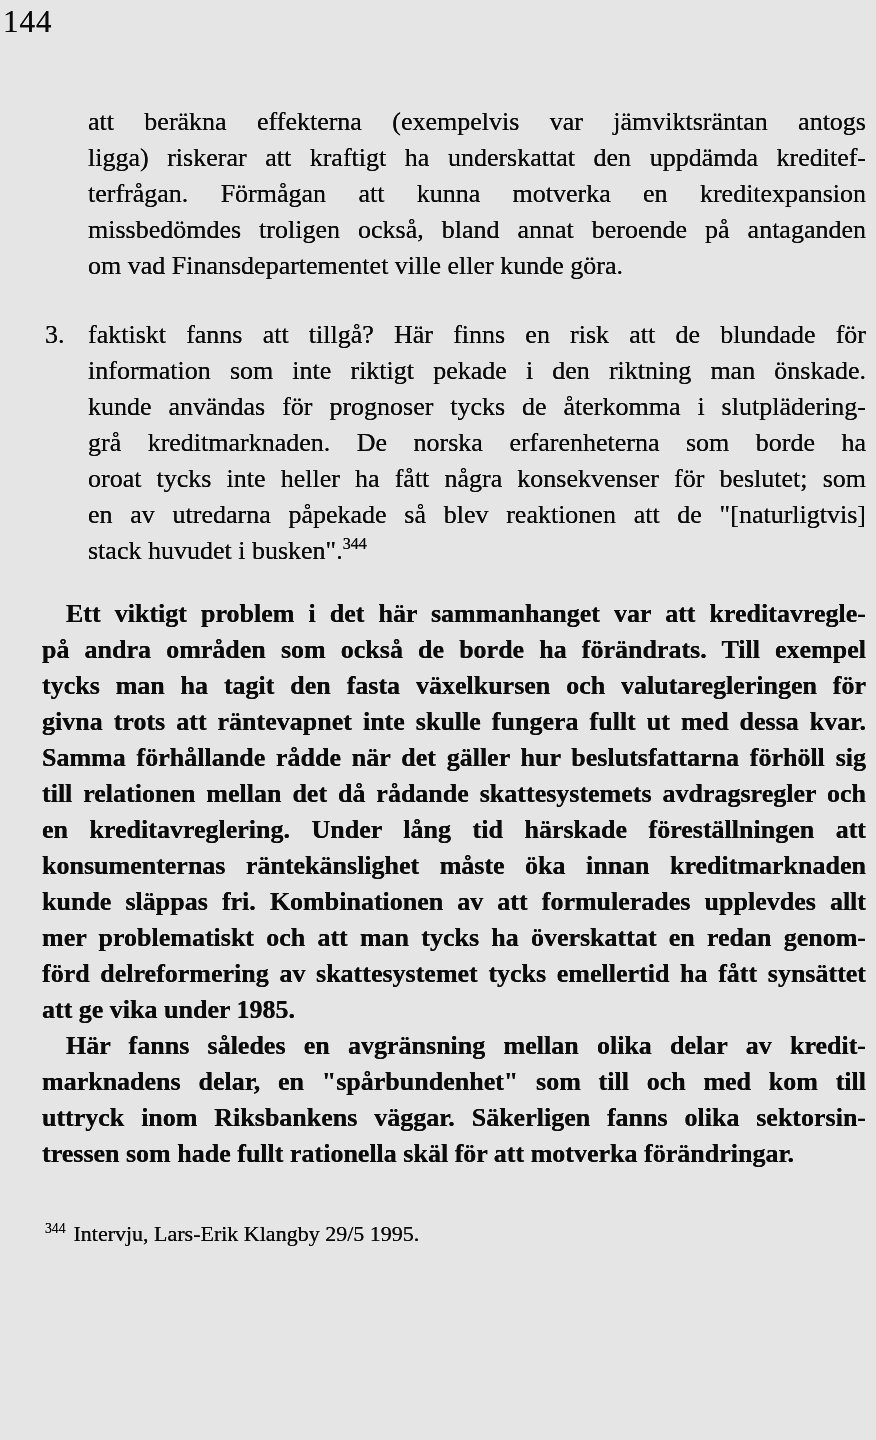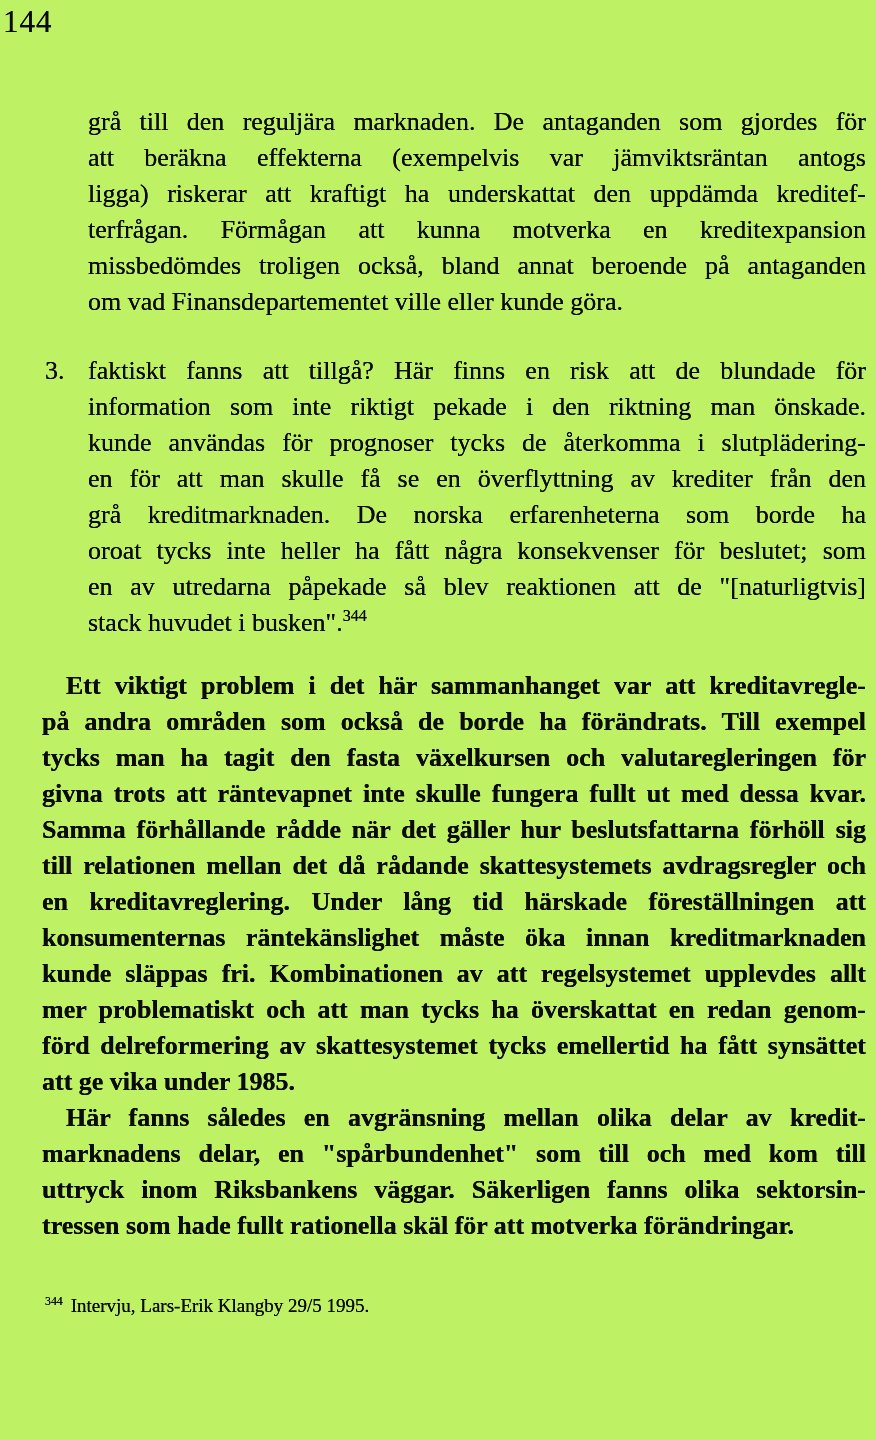--- a/index.html
+++ b/index.html
@@ -5,21 +5,21 @@
   html, body {
     margin: 0;
     padding: 0;
     background: #ffffff;
   }
   .page {
     position: relative;
     width: 876px;
     height: 1440px;
     box-sizing: border-box;
-    background: #bef264;
+    background: #e5e5e5;
     color: #0b0b0b;
     font-family: "Liberation Serif", "DejaVu Serif", serif;
     font-size: 26px;
     overflow: hidden;
     text-shadow: 0 0 0.6px currentColor;
   }
   .page-number {
     position: absolute;
     left: 3px;
     top: 4px;
@@ -63,65 +63,63 @@
   .indented-paragraph { margin-top: 27px; font-weight: bold; }
   .indented-paragraph + .indented-paragraph { margin-top: 0; }
   sup {
     font-size: 0.62em;
     vertical-align: super;
     line-height: 0;
   }
   .footnote {
     margin-top: 46px;
     padding-left: 3px;
-    font-size: 19px;
+    font-size: 22px;
     line-height: 32px;
     white-space: nowrap;
   }
   .footnote sup { margin-right: 8px; }
 </style>
 </head>
 <body>
 
 <div class="page">
   <div class="page-number">144</div>
 
   <div class="document-body">
 
     <div class="block continuation-paragraph">
-        <div class="line">grå till den reguljära marknaden. De antaganden som gjordes för</div>
         <div class="line">att beräkna effekterna (exempelvis var jämviktsräntan antogs</div>
         <div class="line">ligga) riskerar att kraftigt ha underskattat den uppdämda kreditef-</div>
         <div class="line">terfrågan. Förmågan att kunna motverka en kreditexpansion</div>
         <div class="line">missbedömdes troligen också, bland annat beroende på antaganden</div>
         <div class="line line-last">om vad Finansdepartementet ville eller kunde göra.</div>
       </div>
       <div class="block numbered-item">
         <span class="item-marker">3.</span>
         <div class="item-body">
           <div class="line">faktiskt fanns att tillgå? Här finns en risk att de blundade för</div>
           <div class="line">information som inte riktigt pekade i den riktning man önskade.</div>
           <div class="line">kunde användas för prognoser tycks de återkomma i slutplädering-</div>
-          <div class="line">en för att man skulle få se en överflyttning av krediter från den</div>
           <div class="line">grå kreditmarknaden. De norska erfarenheterna som borde ha</div>
           <div class="line">oroat tycks inte heller ha fått några konsekvenser för beslutet; som</div>
           <div class="line">en av utredarna påpekade så blev reaktionen att de "[naturligtvis]</div>
           <div class="line line-last">stack huvudet i busken".<sup>344</sup></div>
         </div>
       </div>
       <div class="block indented-paragraph">
         <div class="line indent-first">Ett viktigt problem i det här sammanhanget var att kreditavregle-</div>
         <div class="line">på andra områden som också de borde ha förändrats. Till exempel</div>
         <div class="line">tycks man ha tagit den fasta växelkursen och valutaregleringen för</div>
         <div class="line">givna trots att räntevapnet inte skulle fungera fullt ut med dessa kvar.</div>
         <div class="line">Samma förhållande rådde när det gäller hur beslutsfattarna förhöll sig</div>
         <div class="line">till relationen mellan det då rådande skattesystemets avdragsregler och</div>
         <div class="line">en kreditavreglering. Under lång tid härskade föreställningen att</div>
         <div class="line">konsumenternas räntekänslighet måste öka innan kreditmarknaden</div>
-        <div class="line">kunde släppas fri. Kombinationen av att regelsystemet upplevdes allt</div>
+        <div class="line">kunde släppas fri. Kombinationen av att formulerades upplevdes allt</div>
         <div class="line">mer problematiskt och att man tycks ha överskattat en redan genom-</div>
         <div class="line">förd delreformering av skattesystemet tycks emellertid ha fått synsättet</div>
         <div class="line line-last">att ge vika under 1985.</div>
       </div>
       <div class="block indented-paragraph">
         <div class="line indent-first">Här fanns således en avgränsning mellan olika delar av kredit-</div>
         <div class="line">marknadens delar, en "spårbundenhet" som till och med kom till</div>
         <div class="line">uttryck inom Riksbankens väggar. Säkerligen fanns olika sektorsin-</div>
         <div class="line line-last">tressen som hade fullt rationella skäl för att motverka förändringar.</div>
       </div>

